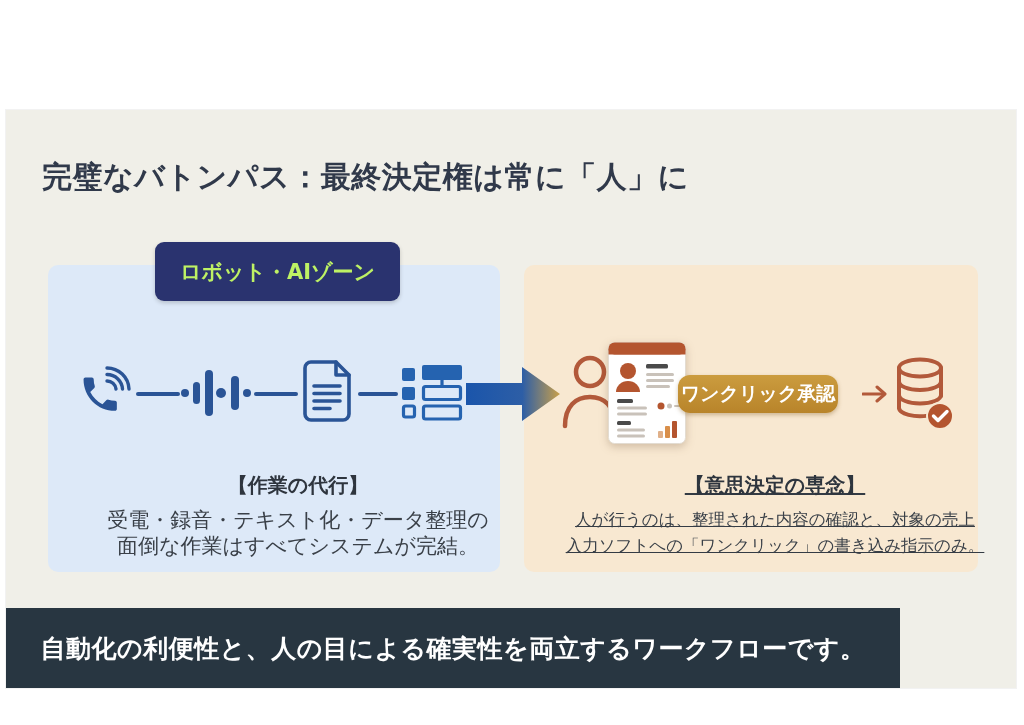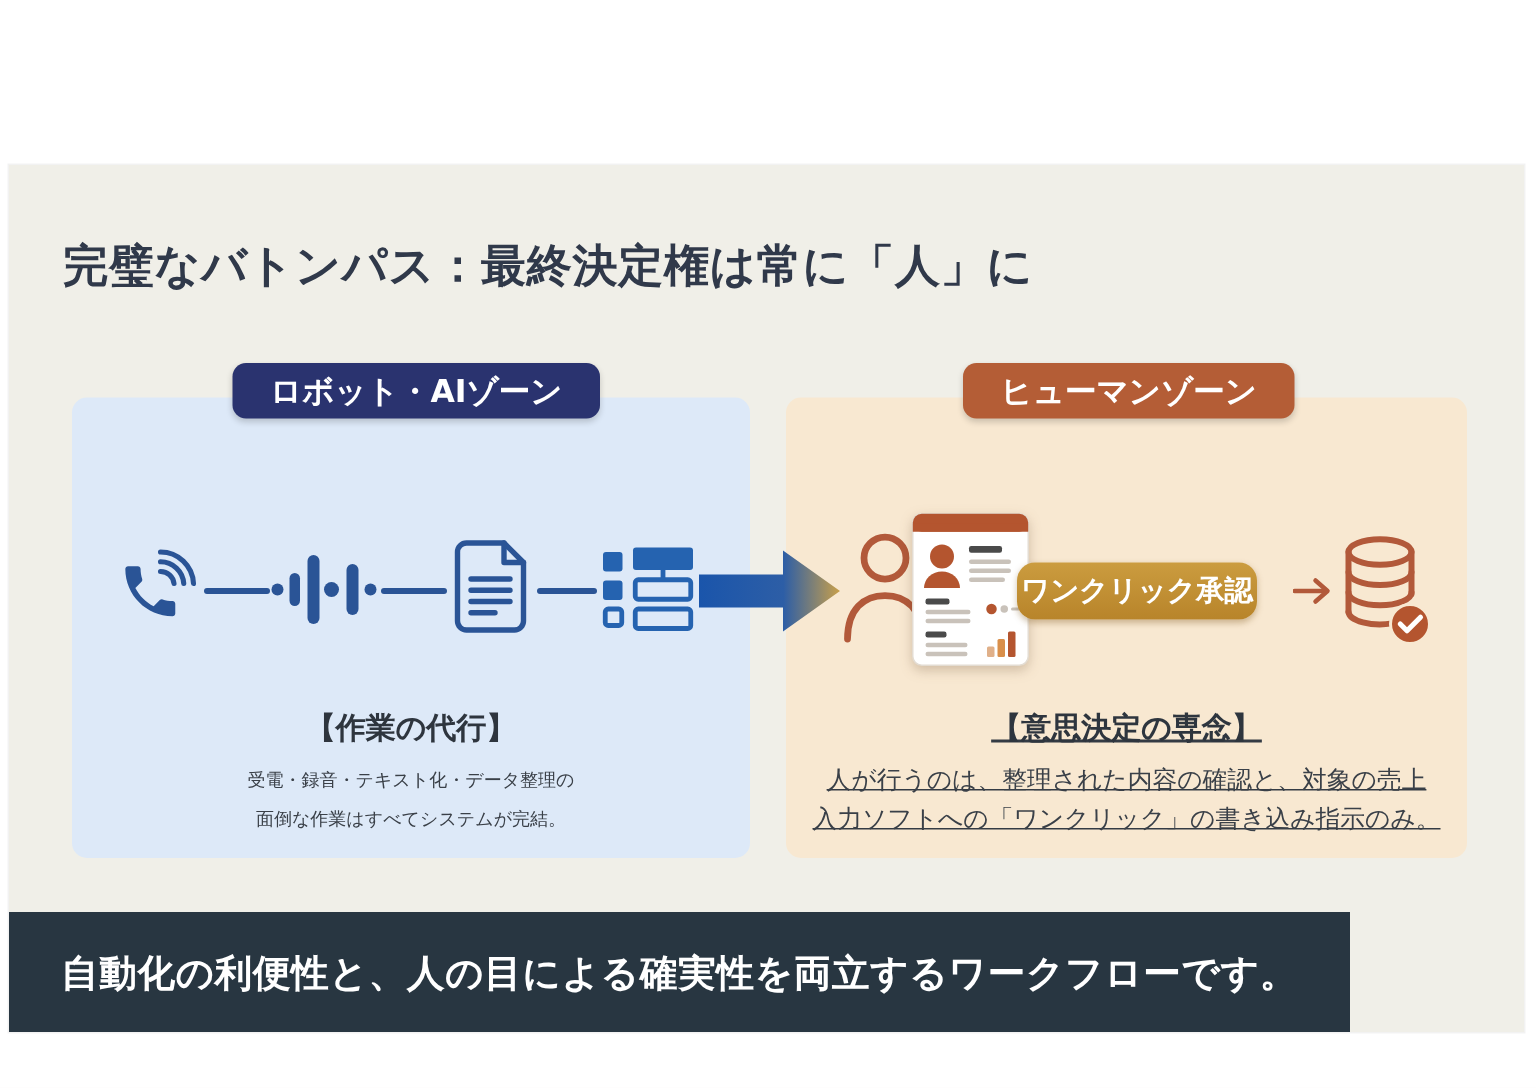--- a/index.html
+++ b/index.html
@@ -3,49 +3,48 @@
 <meta charset="utf-8">
 <style>
   html,body{margin:0;padding:0;background:#ffffff;}
   body{width:1024px;height:725px;font-family:"DejaVu Sans","Liberation Sans",sans-serif;}
   .canvas{position:relative;width:1024px;height:725px;background:#ffffff;overflow:hidden;margin-top:40px;}
   .slide{position:absolute;left:6px;top:70px;width:1010px;height:578px;background:#f0efe8;box-shadow:0 0 0 1px rgba(0,0,0,0.05);}
   .title{position:absolute;left:42px;top:117px;font-size:30px;font-weight:bold;color:#30394a;letter-spacing:0.5px;white-space:nowrap;}
   .zone{position:absolute;top:225px;height:307px;border-radius:10px;}
   .zone.robot{left:48px;width:452px;background:#dde9f8;}
   .zone.human{left:524px;width:454px;background:#f8e8d1;}
-  .badge{position:absolute;top:202px;height:37px;border-radius:9px;display:flex;align-items:center;justify-content:center;color:#ffffff;font-size:21px;font-weight:bold;box-shadow:0 2px 4px rgba(0,0,0,0.18);}
+  .badge{position:absolute;top:202px;height:59px;border-radius:9px;display:flex;align-items:center;justify-content:center;color:#bef264;font-size:21px;font-weight:bold;box-shadow:0 2px 4px rgba(0,0,0,0.18);}
   .badge.robot{left:155px;width:245px;background:#2a336f;}
   .badge.human{left:642px;width:221px;background:#b45d36;}
   .seg{position:absolute;height:3.5px;background:#2a5496;border-radius:2px;}
   .icon{position:absolute;}
   .approve-btn{position:absolute;left:678px;top:335px;width:160px;height:38px;border-radius:12px;background:linear-gradient(180deg,#cb9c3f,#b8842a);display:flex;align-items:center;justify-content:center;color:#ffffff;font-size:19px;font-weight:bold;box-shadow:0 2px 4px rgba(120,80,20,0.35);white-space:nowrap;}
   .card-line{position:absolute;left:686px;top:353px;width:16px;height:2.5px;background:#4a3b2f;}
-  .zone-text{position:absolute;width:452px;text-align:center;color:#343b44;}
+  .zone-text{position:absolute;width:452px;text-align:center;color:#343b44;padding-left:24px;}
   .zone-text .heading{font-size:20px;font-weight:bold;margin-bottom:8px;color:#2e353e;}
-  .zone-text .body-line{font-size:12px;line-height:26px;color:#3a4048;}
+  .zone-text .body-line{font-size:21px;line-height:26px;color:#3a4048;}
   .zone-text.right{width:454px;}
   .zone-text.right .body-line{font-size:16.5px;}
   .footer{position:absolute;left:6px;top:568px;width:894px;height:80px;background:#283641;display:flex;align-items:center;justify-content:center;}
   .footer-text{color:#ffffff;font-size:25px;font-weight:bold;letter-spacing:0.5px;white-space:nowrap;}
   .shadowed{filter:drop-shadow(0 3px 4px rgba(90,60,30,0.25));}
 </style>
 </head>
 <body>
 
 <div class="canvas">
   <div class="slide"></div>
 
   <div class="title">完璧なバトンパス：最終決定権は常に「人」に</div>
 
   <div class="zone robot"></div>
   <div class="zone human"></div>
 
   <div class="badge robot">ロボット・AIゾーン</div>
-  <div class="badge human">ヒューマンゾーン</div>
 
   <svg class="icon" style="left:76px;top:320px;" width="58" height="58" viewBox="0 0 58 58">
     <g fill="none" stroke="#2a5496" stroke-width="3.4" stroke-linecap="round">
       <path d="M31 21 A9 9 0 0 1 40 29"></path>
       <path d="M31 14.5 A15.5 15.5 0 0 1 46.5 29"></path>
       <path d="M31 8 A22 22 0 0 1 53 29"></path>
     </g>
     <path transform="translate(2,12) scale(1.85)" fill="#2a5496" d="M6.62 10.79c1.44 2.83 3.76 5.14 6.59 6.59l2.2-2.2c.27-.27.67-.36 1.02-.24 1.12.37 2.33.57 3.57.57.55 0 1 .45 1 1V20c0 .55-.45 1-1 1-9.39 0-17-7.61-17-17 0-.55.45-1 1-1h3.5c.55 0 1 .45 1 1 0 1.25.2 2.45.57 3.57.11.35.03.74-.25 1.02l-2.2 2.2z"></path>
   </svg>
 

